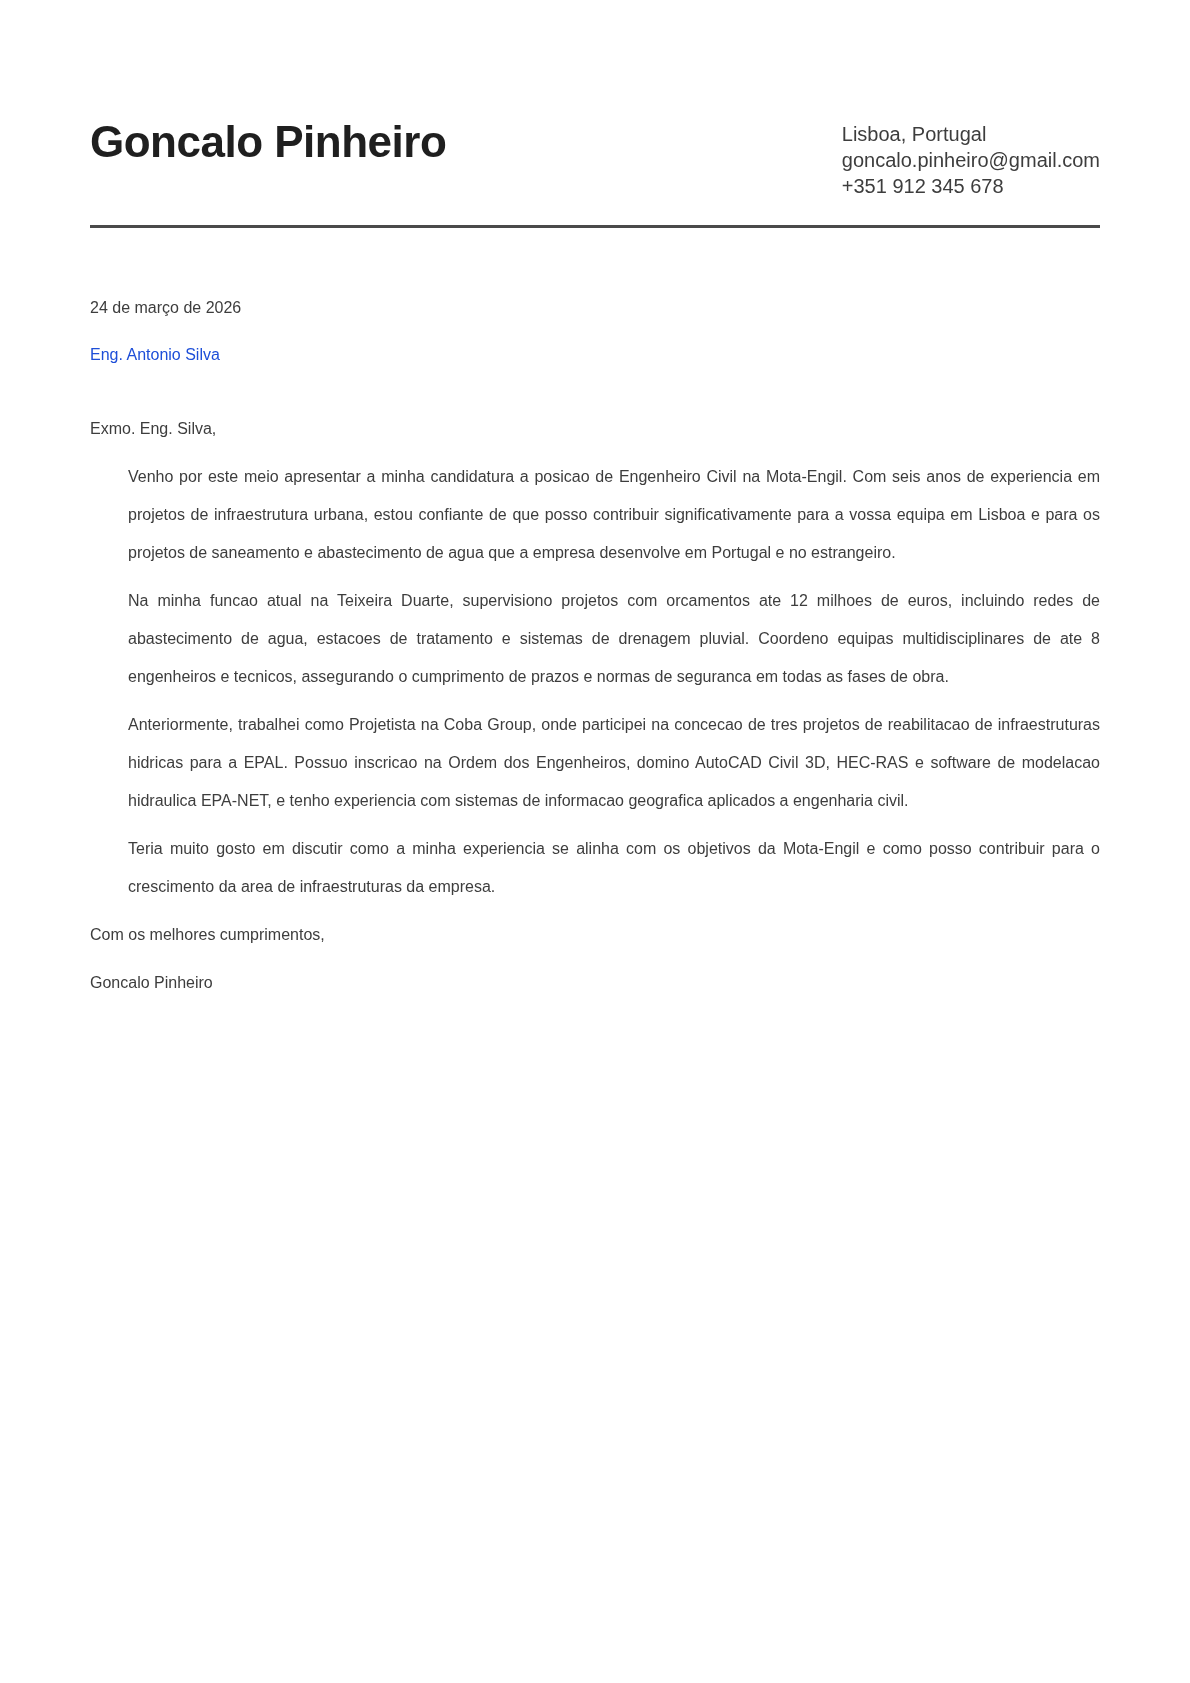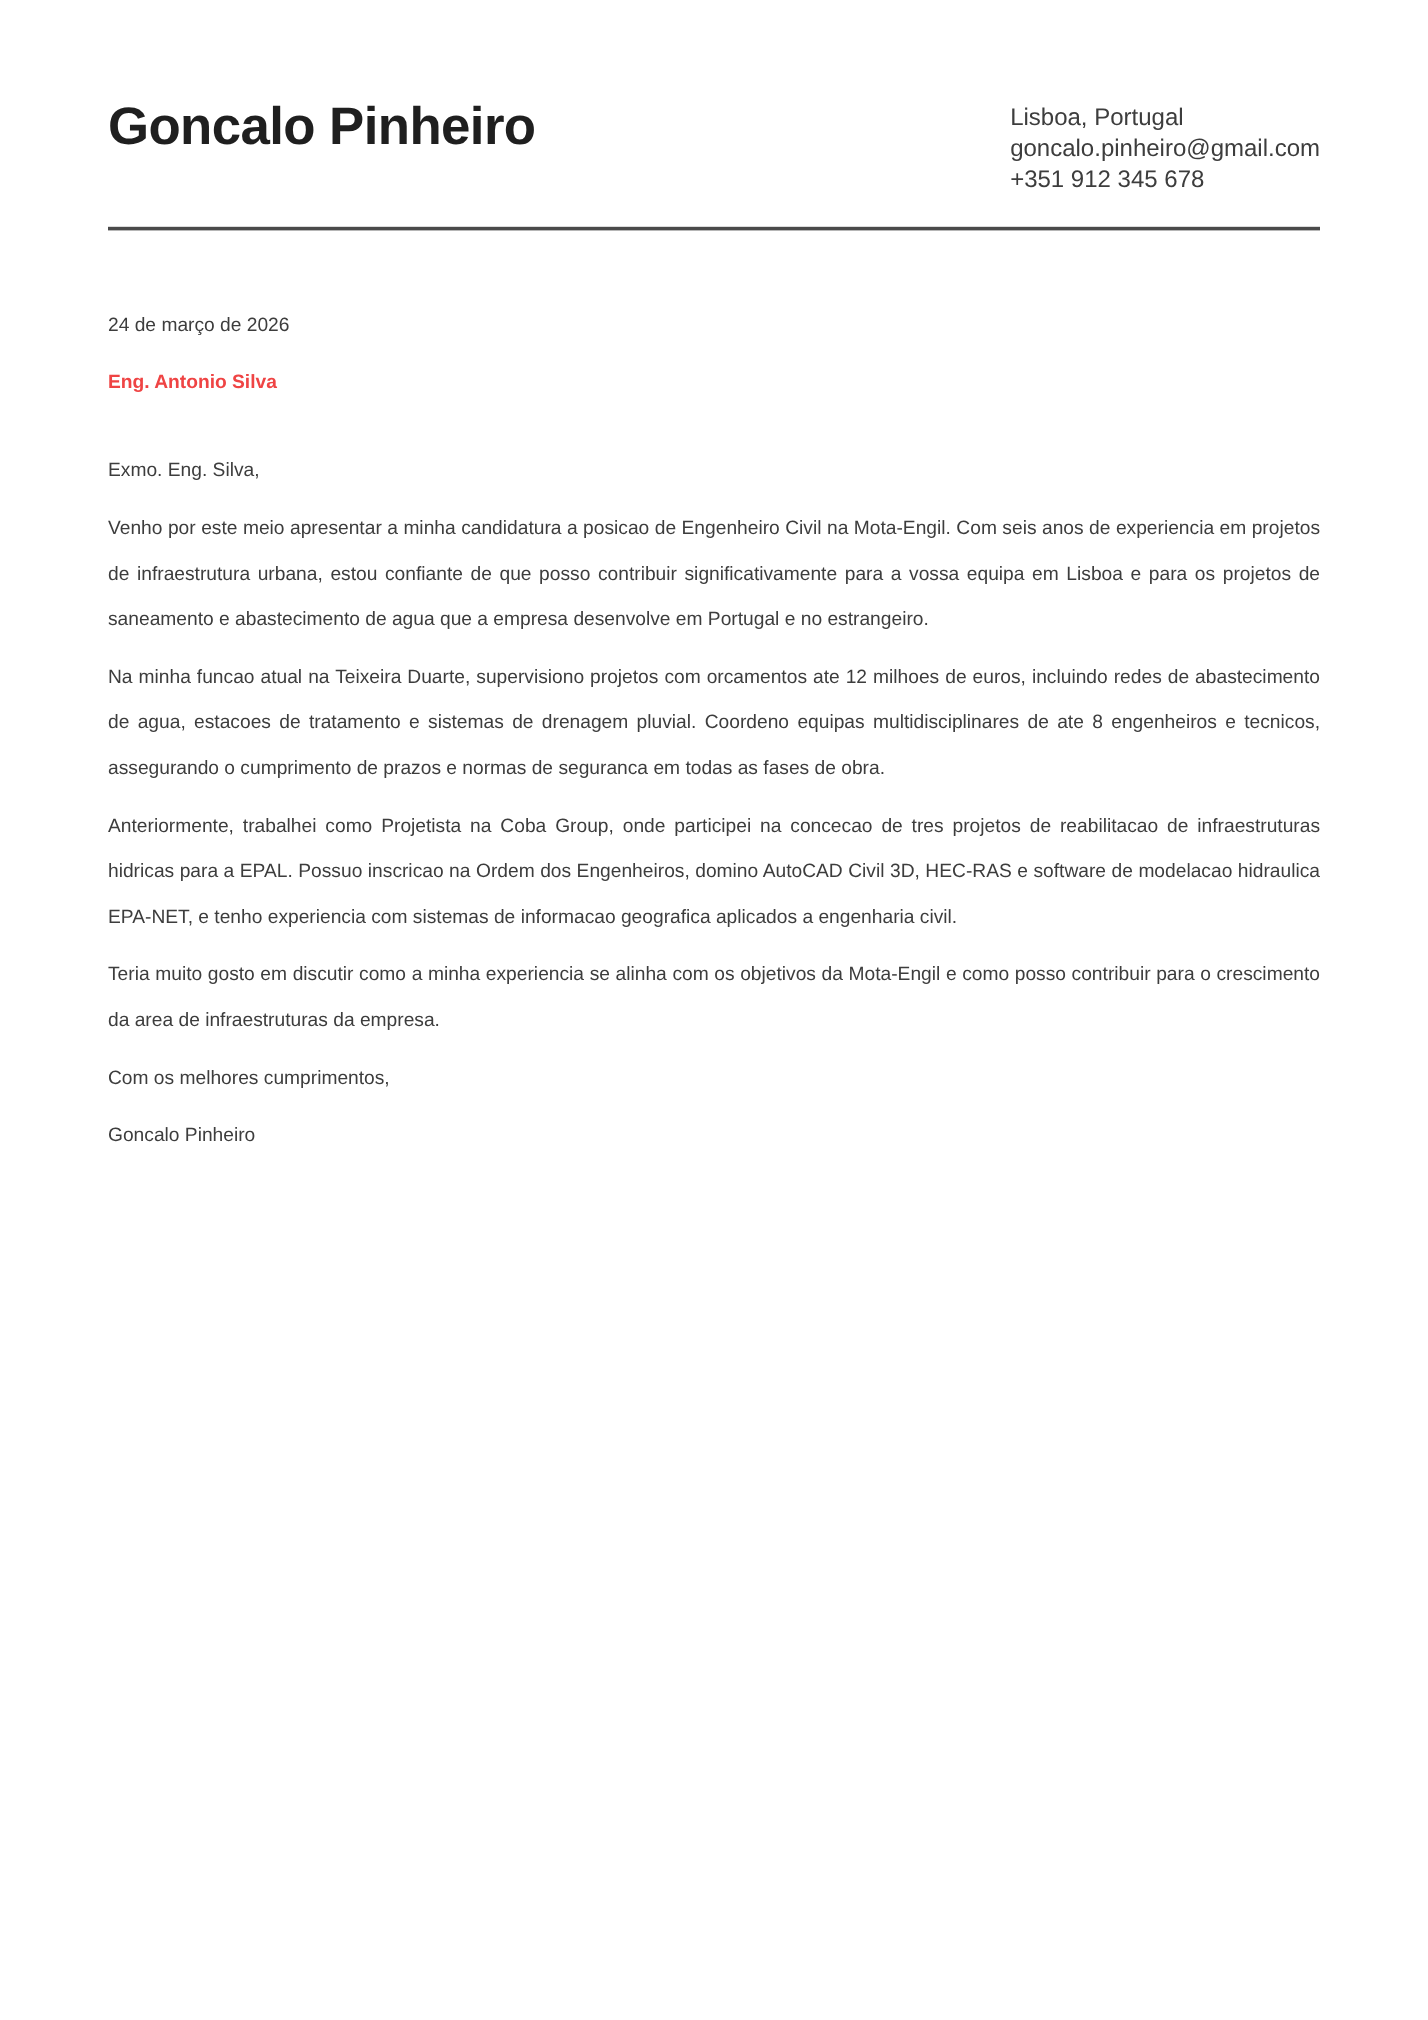--- a/index.html
+++ b/index.html
@@ -7,21 +7,21 @@
     --heading-color:#1f1f1f;
     --divider-color:#4a4a4a;
     --page-bg:#ffffff;
   }
   *{box-sizing:border-box;}
   html,body{margin:0;padding:0;background:#ffffff;}
   .page{
     width:1190px;
     height:1683px;
     background:var(--page-bg);
-    padding:82px 90px 40px 90px;
+    padding:118px 90px 40px 90px;
     font-family:"Liberation Sans","DejaVu Sans",sans-serif;
     color:var(--text-color);
     position:relative;
     overflow:hidden;
   }
   .header{
     display:flex;
     justify-content:space-between;
     align-items:flex-start;
   }
@@ -57,31 +57,32 @@
     font-size:16px;
     line-height:38px;
   }
   .date-line{
     margin-top:61px;
   }
   .recipient{
     margin-top:9px;
   }
   .recipient-name{
-    font-weight:700;
-    color:#ef4444;
+    font-weight:400;
+    color:#1d4ed8;
   }
   .letter-body{
     margin-top:36px;
   }
   .letter-body p{
     margin:0 0 10px 0;
   }
   .letter-body p.para{
     text-align:justify;
+    margin-left:38px;
   }
   .closing{margin-top:4px;}
 </style>
 </head>
 <body>
 
 <div class="page">
 
   <div class="header">
     <div>

